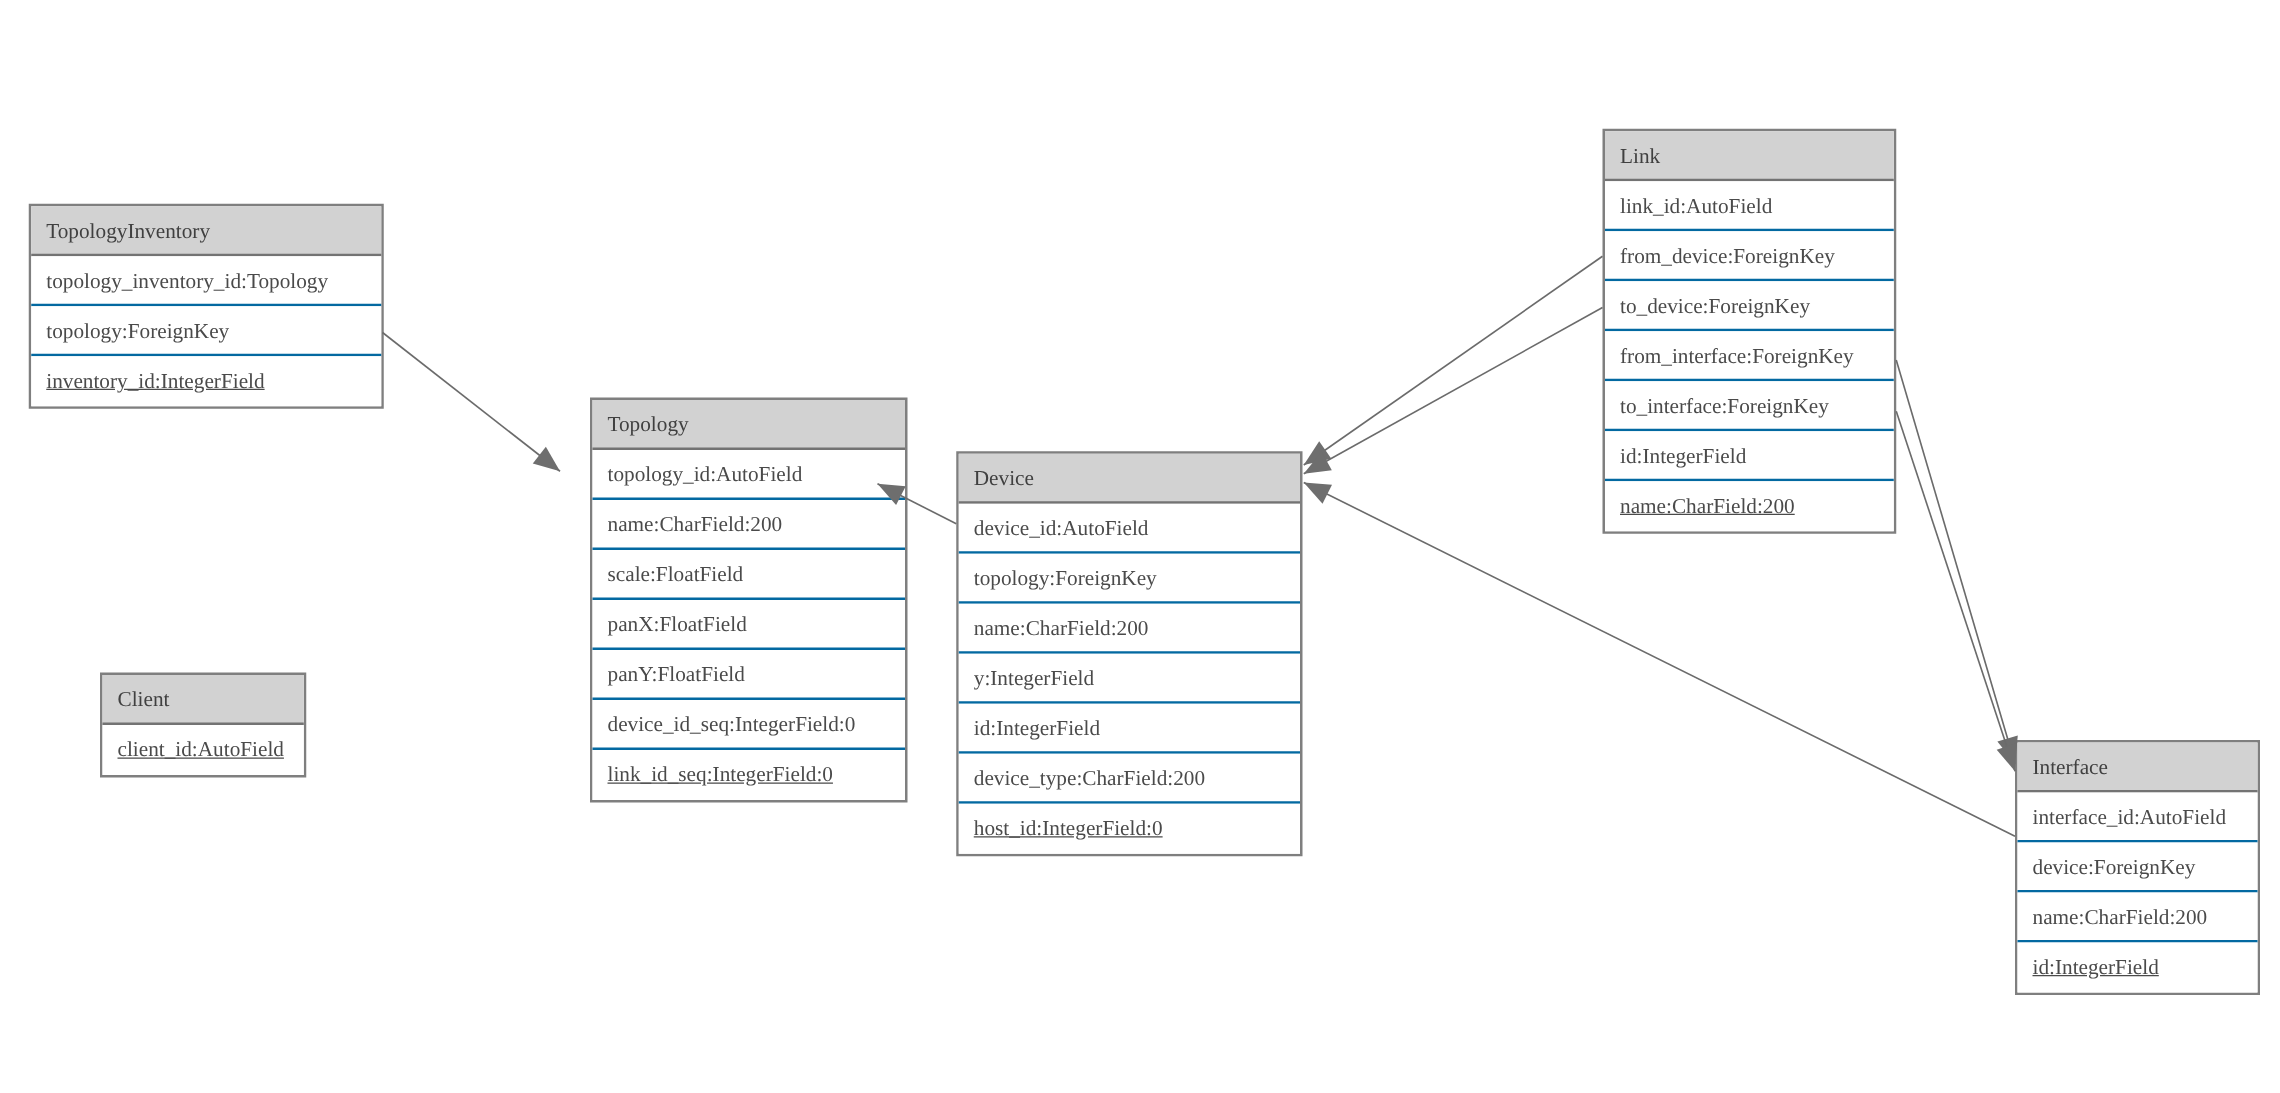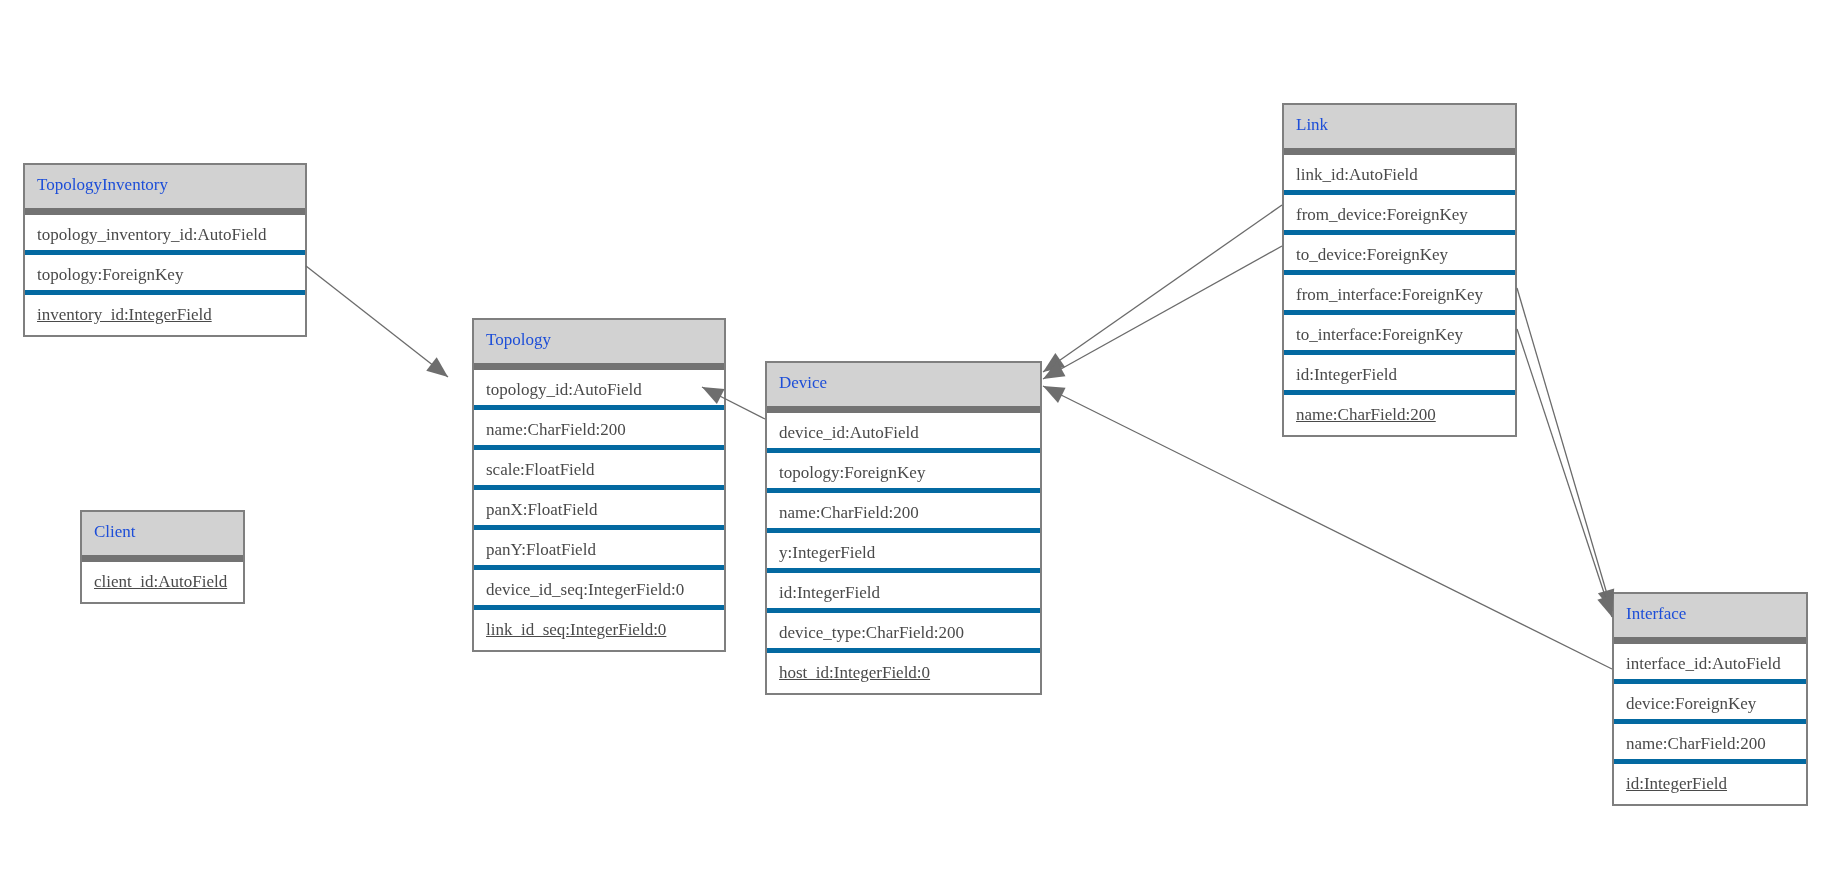--- a/index.html
+++ b/index.html
@@ -23,36 +23,36 @@
     z-index: 2;
   }
   .entity {
     position: absolute;
     z-index: 1;
     border: 2px solid #7f7f7f;
     background: #ffffff;
     box-sizing: border-box;
   }
   .entity-header {
-    height: 50px;
+    height: 40px;
     line-height: 40px;
     background: #d2d2d2;
-    border-bottom: 7px solid #737373;
+    border-bottom: 2px solid #737373;
     padding-left: 12px;
     font-size: 17px;
-    color: #1d4ed8;
+    color: #404040;
     white-space: nowrap;
     overflow: hidden;
     box-sizing: border-box;
   }
   .entity-row {
     height: 40px;
     line-height: 40px;
     background: #ffffff;
-    border-bottom: 5px solid #0369a1;
+    border-bottom: 2px solid #0369a1;
     padding-left: 12px;
     font-size: 17px;
     color: #4a4a4a;
     white-space: nowrap;
     overflow: hidden;
     box-sizing: border-box;
   }
   .entity-row:last-child {
     border-bottom: none;
     text-decoration: underline;
@@ -73,35 +73,35 @@
       <polygon points="1043,379 1057.2168138160725,361.36105998311893 1065.4832960169572,376.2158663441072" fill="#6e6e6e"></polygon>
       <line x1="1612" y1="669" x2="1043" y2="386" stroke="#6b6b6b" stroke-width="1.3"></line>
       <polygon points="1043,386 1065.5880128442955,387.7411707974651 1058.017499779131,402.9624497164709" fill="#6e6e6e"></polygon>
       <line x1="1517" y1="288" x2="1612" y2="611" stroke="#6b6b6b" stroke-width="1.3"></line>
       <polygon points="1612,611 1597.9199004328216,593.2517382209314 1614.2291139595332,588.4549107130752" fill="#6e6e6e"></polygon>
       <line x1="1517" y1="329" x2="1612" y2="617" stroke="#6b6b6b" stroke-width="1.3"></line>
       <polygon points="1612,617 1597.349394266975,599.7196715408691 1613.4937484575873,594.3942769293824" fill="#6e6e6e"></polygon>
     </svg>
 <div class="entity" style="left: 23px; top: 163px; width: 284px;">
       <div class="entity-header">TopologyInventory</div>
-      <div class="entity-row">topology_inventory_id:AutoField</div>
+      <div class="entity-row">topology_inventory_id:Topology</div>
       <div class="entity-row">topology:ForeignKey</div>
       <div class="entity-row">inventory_id:IntegerField</div>
     </div>
     <div class="entity" style="left: 448px; top: 318px; width: 254px; margin-left: 24px;">
       <div class="entity-header">Topology</div>
       <div class="entity-row">topology_id:AutoField</div>
       <div class="entity-row">name:CharField:200</div>
       <div class="entity-row">scale:FloatField</div>
       <div class="entity-row">panX:FloatField</div>
       <div class="entity-row">panY:FloatField</div>
       <div class="entity-row">device_id_seq:IntegerField:0</div>
       <div class="entity-row">link_id_seq:IntegerField:0</div>
     </div>
-    <div class="entity" style="left: 80px; top: 510px; width: 165px;">
+    <div class="entity" style="left: 80px; top: 538px; width: 165px;">
       <div class="entity-header">Client</div>
       <div class="entity-row">client_id:AutoField</div>
     </div>
     <div class="entity" style="left: 765px; top: 318px; width: 277px; margin-top: 43px;">
       <div class="entity-header">Device</div>
       <div class="entity-row">device_id:AutoField</div>
       <div class="entity-row">topology:ForeignKey</div>
       <div class="entity-row">name:CharField:200</div>
       <div class="entity-row">y:IntegerField</div>
       <div class="entity-row">id:IntegerField</div>

